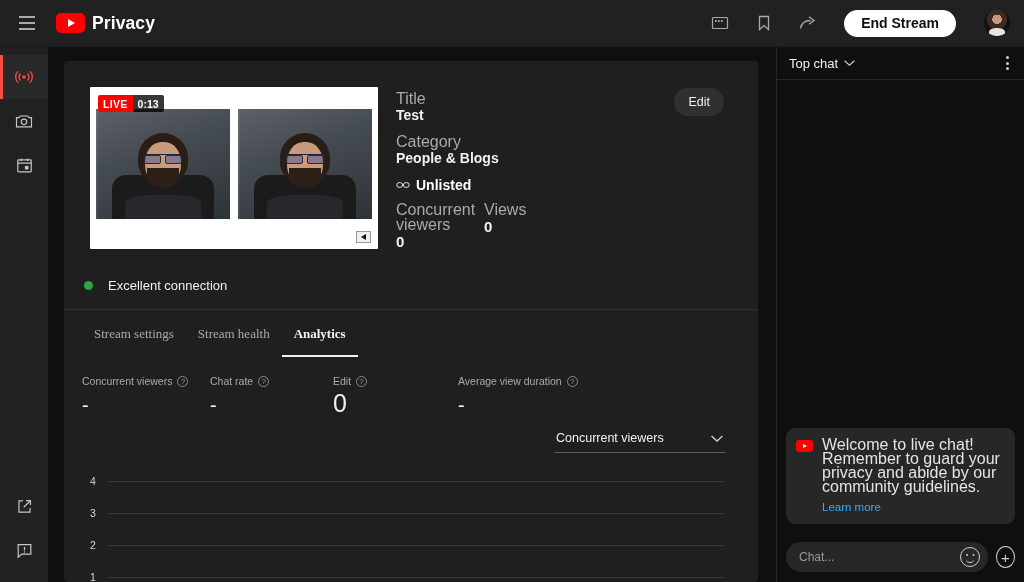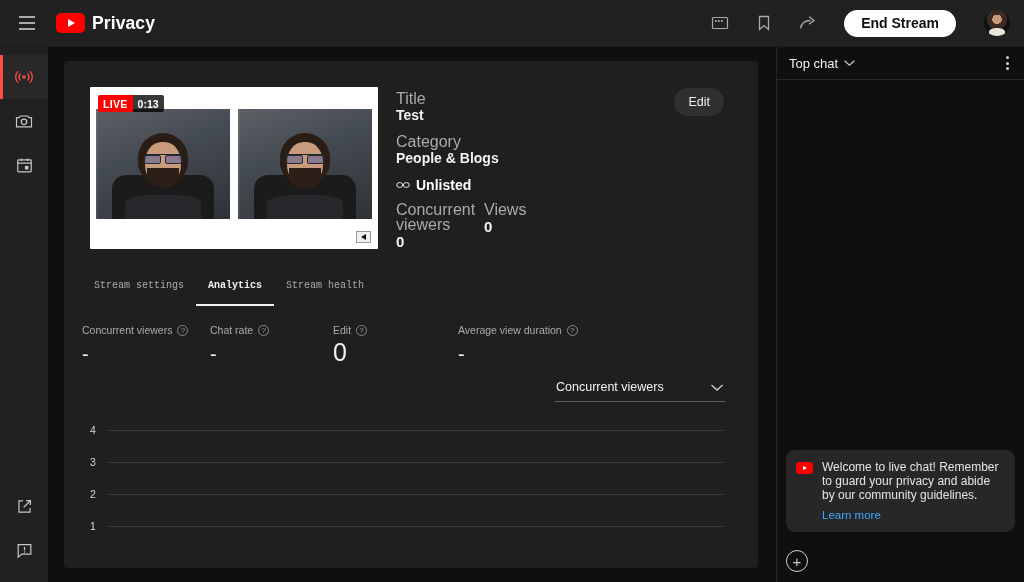--- a/index.html
+++ b/index.html
@@ -142,22 +142,22 @@
   .conn-row {
     display: flex; align-items: center; gap: 15px; padding: 14px 0 16px 20px;
     border-bottom: 1px solid #313131;
   }
   .dot-green { width: 9px; height: 9px; border-radius: 50%; background: #2ba640; }
   .conn-text { font-size: 13px; color: #f1f1f1; }
 
   
   .tabs { display: flex; gap: 0; padding: 0 0 0 18px; }
   .tab {
-    font-size: 10px; color: #aaa; padding: 16px 12px 13px; cursor: pointer;
-    border-bottom: 2px solid transparent; font-family: Liberation Mono, monospace;
+    font-size: 13px; color: #aaa; padding: 16px 12px 13px; cursor: pointer;
+    border-bottom: 2px solid transparent; font-family: Liberation Serif, serif;
   }
   .tab.active { color: #f1f1f1; font-weight: bold; border-bottom-color: #f1f1f1; }
 
   
   .analytics { padding: 18px 18px 0 18px; }
   .metrics { display: flex; }
   .metric { min-width: 0; }
   .m1 { width: 128px; } .m2 { width: 123px; } .m3 { width: 125px; } .m4 { width: 200px; }
   .metric-head { display: flex; align-items: center; gap: 5px; font-size: 10.5px; color: #aaa; }
   .help-icon {
@@ -198,21 +198,21 @@
     position: absolute; left: 9px; right: 9px; bottom: 10px;
     background: #272727; border-radius: 9px; padding: 10px 10px 9px 10px;
     display: flex; gap: 9px;
   }
   .welcome-icon {
     width: 17px; height: 12px; min-width: 17px; background: #ff0000; border-radius: 3px; margin-top: 2px;
     display: flex; align-items: center; justify-content: center;
   }
   .welcome-icon::after { content:""; width:0;height:0;border-left:4px solid #fff;
     border-top:2.5px solid transparent;border-bottom:2.5px solid transparent; margin-left:1px;}
-  .welcome-text { font-size: 12px; line-height: 14px; color: #e4e4e4; }
+  .welcome-text { font-size: 16px; line-height: 14px; color: #e4e4e4; }
   .learn-more { display: inline-block; margin-top: 7px; color: #3ea6ff; font-size: 11.5px; cursor: pointer; }
   .chat-foot { padding: 8px 9px 10px 9px; display: flex; align-items: center; gap: 8px; }
   .chat-input-wrap {
     flex: 1; height: 30px; background: #272727; border-radius: 16px;
     display: flex; align-items: center; padding: 0 8px 0 13px; gap: 6px;
   }
   .chat-input {
     flex: 1; background: transparent; border: none; outline: none; color: #f1f1f1;
     font-size: 12px; font-family: "Liberation Sans", sans-serif; min-width: 0;
   }
@@ -367,25 +367,29 @@
               <div class="stat-col">
                 <div class="meta-label">Views</div>
                 <div class="stat-num">0</div>
               </div>
             </div>
 
             <button class="edit-btn">Edit</button>
           </div>
         </div>
 
+        <div class="conn-row">
+          <div class="dot-green"></div>
+          <div class="conn-text">Excellent connection</div>
+        </div>
 
         <div class="tabs">
           <div class="tab">Stream settings</div>
+          <div class="tab">Stream health</div>
           <div class="tab active">Analytics</div>
-          <div class="tab">Stream health</div>
         </div>
 
         <div class="analytics">
           <div class="metrics">
 
             <div class="metric m1">
               <div class="metric-head">
                 <span>Concurrent viewers</span>
                 <span class="help-icon">?</span>
               </div>
@@ -465,18 +469,24 @@
         <div class="chat-welcome">
           <div class="welcome-icon"></div>
           <div>
             <div class="welcome-text">Welcome to live chat! Remember to guard your privacy and abide by our community guidelines.</div>
             <span class="learn-more">Learn more</span>
           </div>
         </div>
       </div>
 
       <div class="chat-foot">
+        <div class="chat-input-wrap">
+          <input class="chat-input" type="text" placeholder="Chat..." style="">
+          <div class="emoji-btn">
+            <div class="emoji-face"></div>
+          </div>
+        </div>
         <div class="plus-btn">+</div>
       </div>
     </div>
 
   </div>
 </div>
 
 </body></html>

